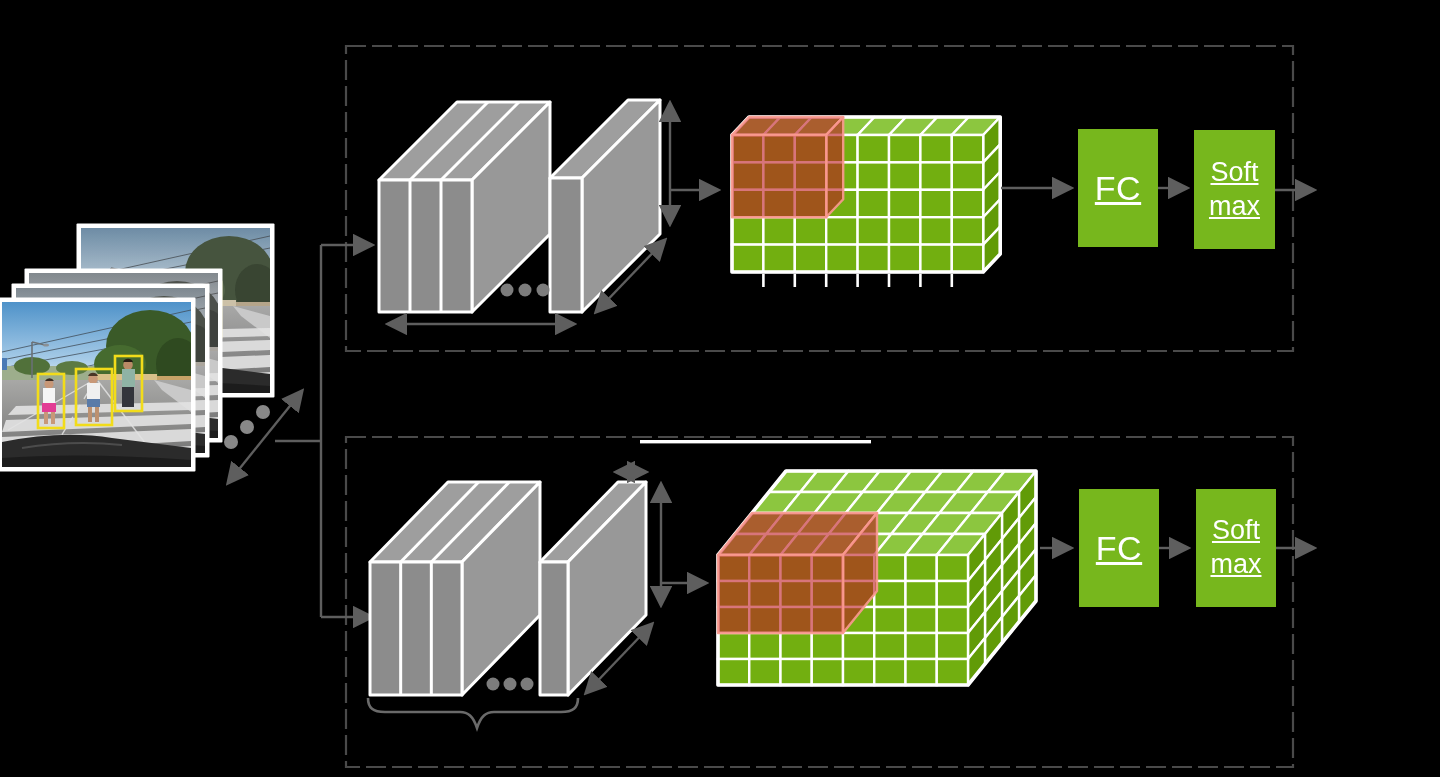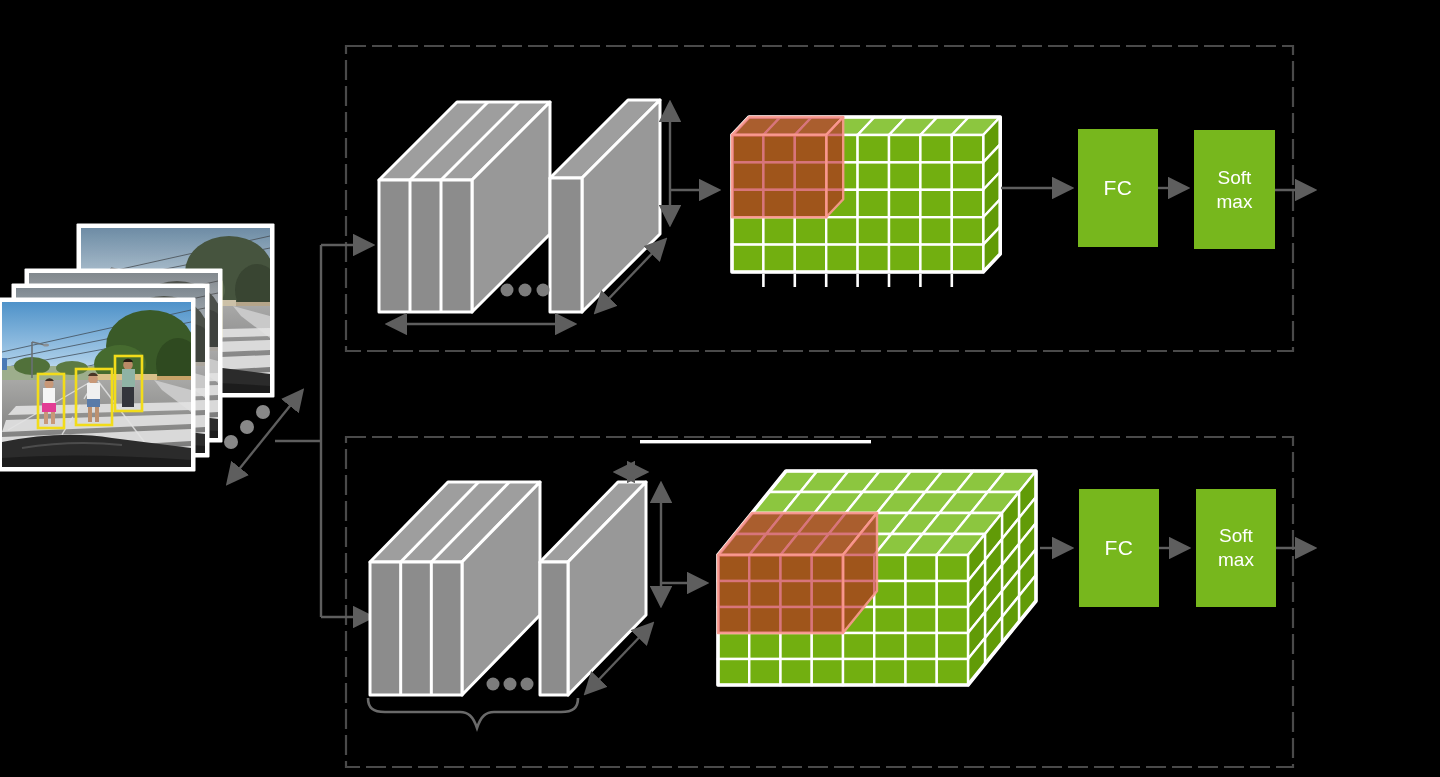--- a/index.html
+++ b/index.html
@@ -1,21 +1,21 @@
 <!DOCTYPE html>
 <html><head>
 <meta charset="utf-8">
 <style>
   html,body{margin:0;padding:0;background:#000;width:1440px;height:777px;overflow:hidden;}
   #stage{position:relative;width:1440px;height:777px;background:#000;font-family:"Liberation Sans",sans-serif;}
   #diagram{position:absolute;left:0;top:0;}
   .nv-box{position:absolute;display:flex;align-items:center;justify-content:center;
     flex-direction:column;color:#fff;text-align:center;}
-  .nv-box .l1{font-size:21px;letter-spacing:.5px;}
-  .nv-box .l2{font-size:19px;line-height:1.25;}
+  .nv-box .l1{font-size:34px;letter-spacing:.5px;text-decoration:underline;}
+  .nv-box .l2{font-size:27px;line-height:1.25;text-decoration:underline;}
 </style>
 </head>
 <body>
 
 <div id="stage">
 
 <svg id="diagram" width="1440" height="777" viewBox="0 0 1440 777">
   <defs>
     <marker id="ah" viewBox="0 0 10 10" refX="8.5" refY="5" markerWidth="9.5" markerHeight="9.5" orient="auto-start-reverse">
           <path d="M0,0 L10,5 L0,10 z" fill="#5E5E5E"></path>

